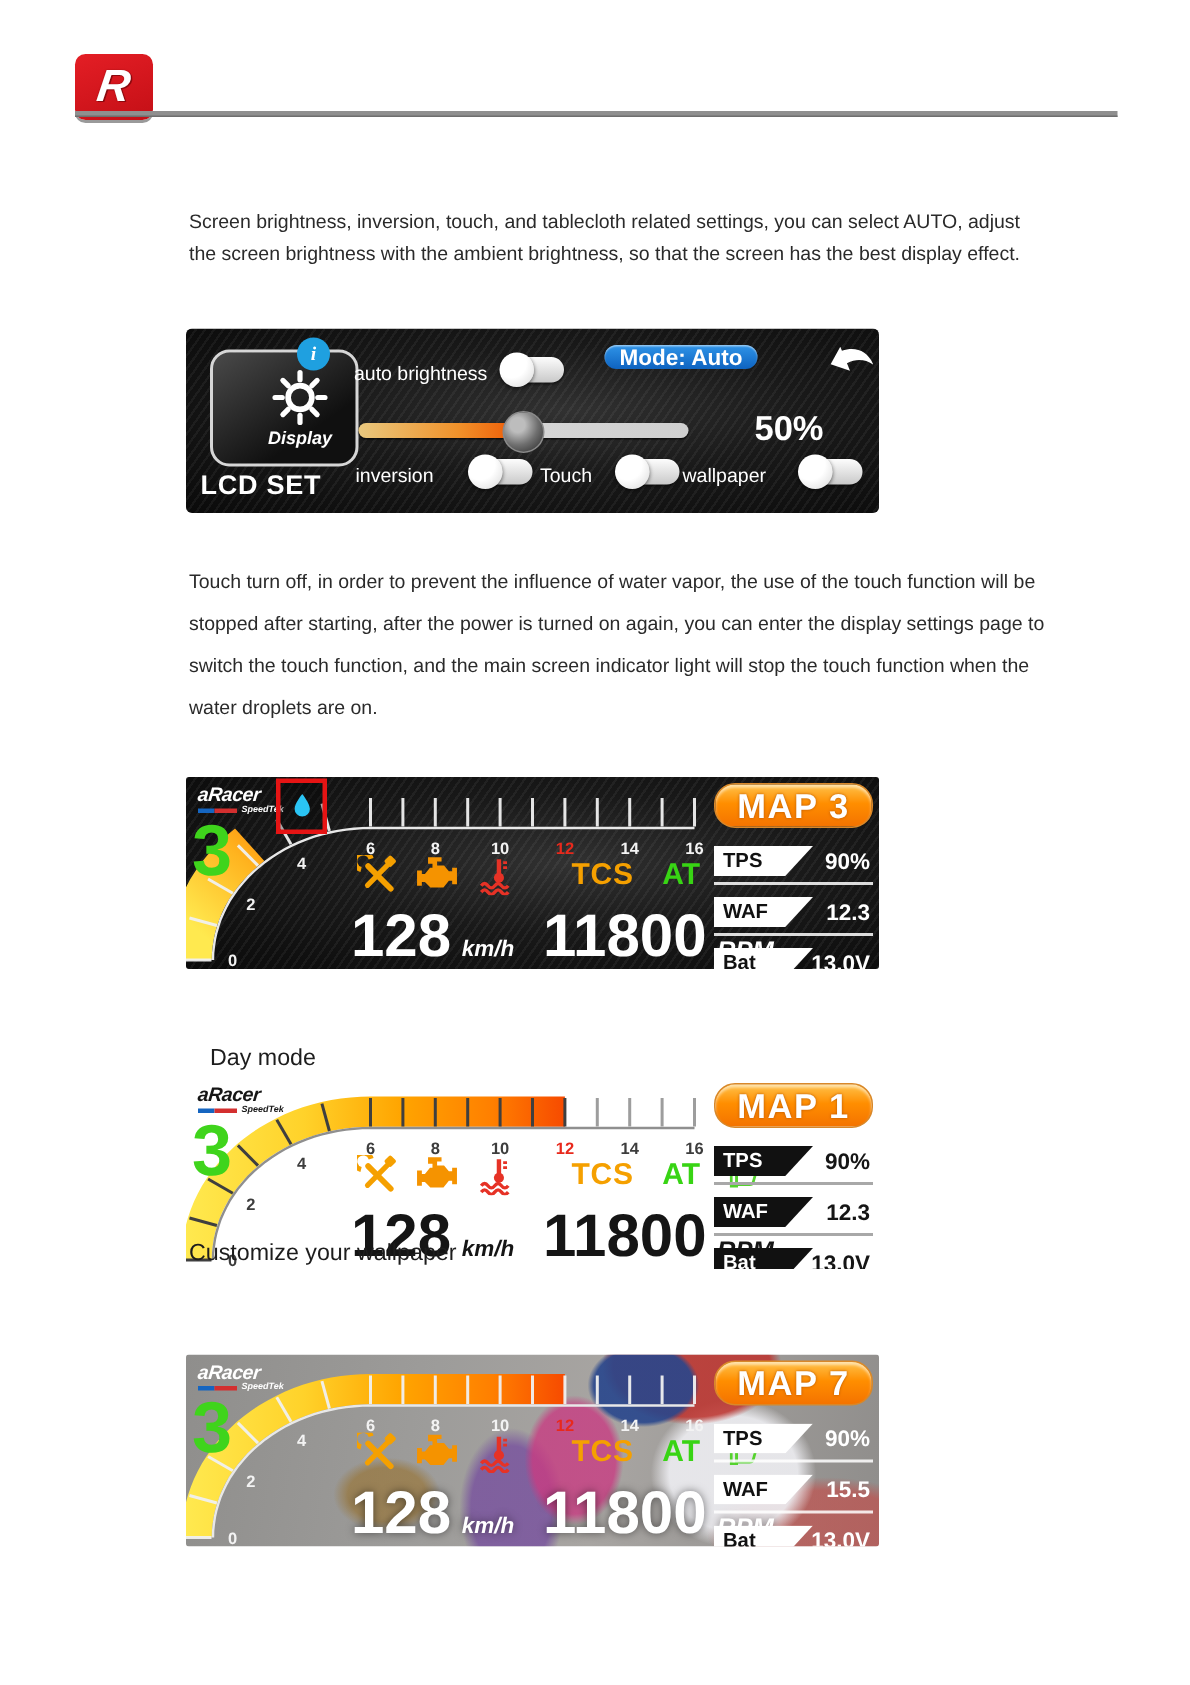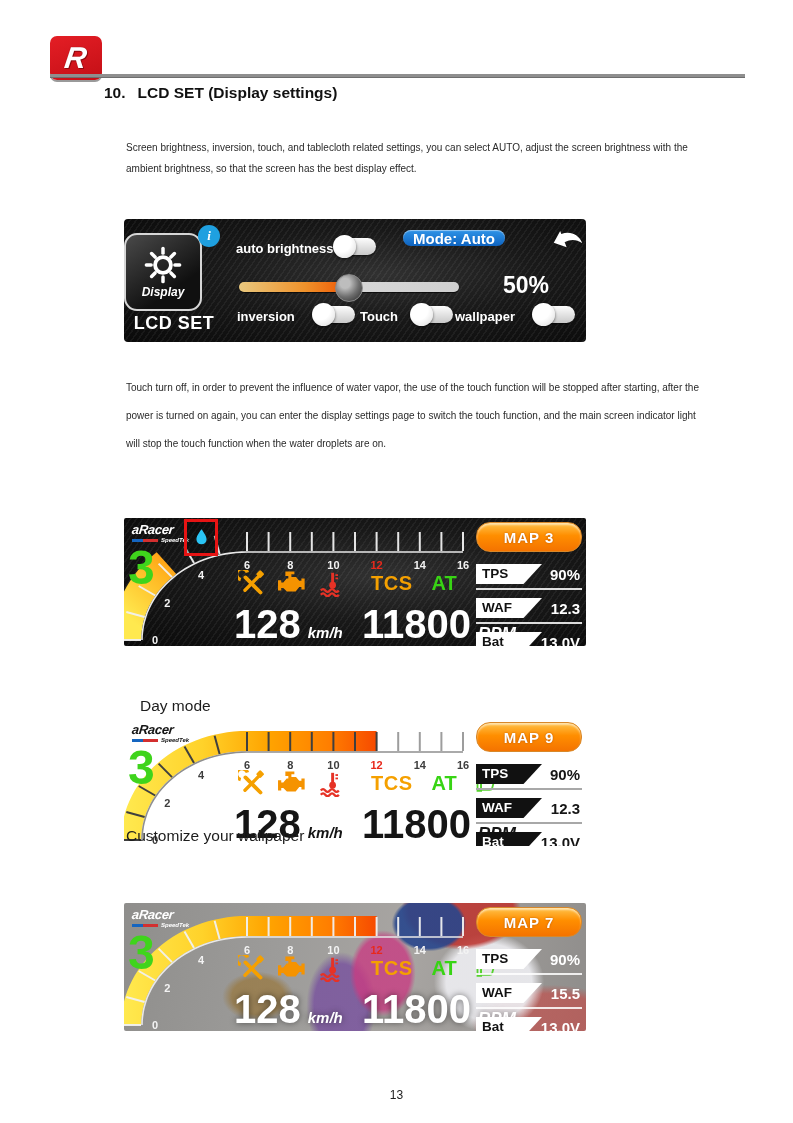--- a/index.html
+++ b/index.html
@@ -9,43 +9,43 @@
   
   .brand-box{position:absolute;left:50px;top:36px;width:52px;height:44px;border-radius:7px;
              background:linear-gradient(160deg,#e41e25,#c40f16);display:flex;align-items:center;justify-content:center;
              box-shadow:0 2px 0 #9a9a9a;}
   .brand-box span{font-style:italic;font-weight:bold;font-size:30px;color:#fff;
              text-shadow:0 0 1px #8c0a0f,1px 1px 0 #8c0a0f;transform:skewX(-8deg);}
   .top-rule{position:absolute;left:50px;top:74px;width:695px;height:3px;background:#8f8f8f;border-bottom:1px solid #6e6e6e;}
   .heading{position:absolute;left:104px;top:84px;font-size:15.5px;font-weight:bold;color:#111;}
   .heading .h-num{margin-right:12px;}
 
-  .para{position:absolute;left:126px;color:#2a2a2a;font-size:10px;}
+  .para{position:absolute;left:126px;color:#2a2a2a;font-size:13px;}
   .para.p1{top:137px;width:568px;line-height:21px;}
   .para.p2{top:374px;width:575px;line-height:28px;}
   .caption{position:absolute;left:126px;font-size:15.5px;color:#1d1d1d;}
   .cap-day{top:697px;margin-left:14px;}
   .cap-wall{top:827px;text-align:right;}
   .page-num{position:absolute;left:0;right:0;top:1088px;text-align:center;font-size:12px;color:#222;}
 
   
   .carbon{background:
       repeating-linear-gradient(125deg,rgba(255,255,255,.05) 0 1.5px,rgba(0,0,0,0) 1.5px 5px),
       radial-gradient(ellipse at 55% 45%,#313131 0%,#191919 45%,#0a0a0a 100%);}
 
   
   .lcd{position:absolute;left:124px;top:219px;width:462px;height:123px;border-radius:4px;overflow:hidden;}
-  .lcd .tile{position:absolute;left:0;top:14px;width:74px;height:74px;border:2px solid #d6d6d6;border-radius:13px;
-             background:linear-gradient(145deg,#4a4a4a,#101010 70%);display:flex;flex-direction:column;align-items:center;justify-content:center;}
+  .lcd .tile{position:absolute;left:16px;top:14px;width:74px;height:74px;border:2px solid #d6d6d6;border-radius:13px;
+             background:linear-gradient(145deg,#4a4a4a,#101010 70%);display:flex;flex-direction:column;align-items:center;justify-content:center;padding-left:21px;}
   .lcd .tile .sun{width:38px;height:38px;color:#fff;}
   .lcd .tile .tile-label{font-size:12px;font-weight:bold;font-style:italic;color:#fff;margin-top:1px;}
   .lcd .badge{position:absolute;left:74px;top:6px;width:22px;height:22px;border-radius:50%;background:#1fa0e0;
               color:#fff;font-size:13px;font-weight:bold;font-style:italic;display:flex;align-items:center;justify-content:center;font-family:"Liberation Serif",serif;}
   .lcd .lcd-title{position:absolute;left:0;top:94px;width:100px;text-align:center;color:#fff;font-weight:bold;font-size:18px;letter-spacing:.5px;}
-  .lcd .lbl{position:absolute;color:#fff;font-weight:bold;font-size:13px;}
+  .lcd .lbl{position:absolute;color:#fff;font-weight:normal;font-size:13px;}
   .l-ab{left:112px;top:22px;}
   .l-inv{left:113px;top:90px;}
   .l-touch{left:236px;top:90px;}
   .l-wall{left:331px;top:90px;}
   .toggle{position:absolute;width:40px;height:17px;border-radius:9px;background:linear-gradient(#fdfdfd,#c9c9c9);box-shadow:0 1px 2px rgba(0,0,0,.6);}
   .toggle .knob{position:absolute;left:-3px;top:-3px;width:23px;height:23px;border-radius:50%;
                 background:radial-gradient(circle at 35% 30%,#fff 0 45%,#d8d8d8);box-shadow:0 1px 3px rgba(0,0,0,.6);}
   .t-ab{left:212px;top:19px;}
   .t-inv{left:191px;top:87px;}
   .t-touch{left:289px;top:87px;}
@@ -84,33 +84,33 @@
   .ar-sub{font-size:6px;font-weight:bold;font-style:italic;}
   .droplet-box{position:absolute;left:60px;top:1px;width:28px;height:31px;border:3px solid #e61414;
                display:flex;align-items:center;justify-content:center;background:rgba(0,0,0,.25);}
   .droplet-box .drop-ic{width:17px;height:21px;color:#2ac4f4;}
   .gear{position:absolute;left:4px;top:26px;font-size:48px;font-weight:bold;color:#3fd41c;line-height:1;}
   .icons{position:absolute;left:114px;top:50px;height:30px;display:flex;align-items:center;}
   .icons .ic{flex:none;}
   .ic.tools{width:27px;height:27px;color:#f5a000;}
   .ic.engine{width:33px;height:27px;color:#f59300;margin-left:9px;}
   .ic.temp{width:27px;height:27px;color:#e63226;margin-left:11px;}
-  .tcs{font-size:20px;font-weight:bold;color:#f5a000;margin-left:26px;letter-spacing:.5px;}
+  .tcs{font-size:20px;font-weight:bold;color:#f5a000;margin-left:36px;letter-spacing:.5px;}
   .at{font-size:20px;font-weight:bold;color:#38d414;margin-left:19px;}
   .ic.thumb{width:24px;height:24px;color:#55d22e;margin-left:17px;}
   .speed{position:absolute;left:78px;bottom:2px;display:flex;align-items:baseline;color:var(--fg);}
   .rpm-g{position:absolute;left:206px;bottom:2px;display:flex;align-items:flex-end;color:var(--fg);}
   .speed .num,.rpm-g .num{font-size:40px;font-weight:bold;line-height:1;margin-left:32px;}
   .speed .unit{font-size:15px;font-weight:bold;font-style:italic;margin-left:7px;}
   .rpm-g .unit{font-size:17px;font-weight:bold;font-style:italic;margin-left:7px;}
   .dash.wall .speed,.dash.wall .rpm-g{text-shadow:0 0 6px rgba(0,0,0,.5);}
   .rcol{position:absolute;right:4px;top:4px;width:106px;}
   .map-btn{height:28px;border-radius:14px;background:linear-gradient(#ffc24a,#ff8e00 45%,#f47300);
            border:1px solid #d8882a;display:flex;align-items:center;justify-content:center;
-           color:#fff;font-size:15px;font-weight:bold;letter-spacing:1px;
+           color:#fff;font-size:23px;font-weight:bold;letter-spacing:1px;
            text-shadow:0 0 2px #b35400;box-shadow:inset 0 2px 2px rgba(255,255,255,.55);}
   .drow{position:relative;height:22px;margin-top:12px;}
   .drow .chip{position:absolute;left:0;top:0;width:66px;height:20px;background:var(--chip-bg);color:var(--chip-fg);
               font-size:13.5px;font-weight:bold;line-height:20px;padding-left:6px;box-sizing:border-box;
               clip-path:polygon(0 0,100% 0,72% 100%,0 100%);}
   .drow .val{position:absolute;right:2px;top:2px;font-size:15px;font-weight:bold;color:var(--val);}
   .drow::after{content:"";position:absolute;left:0;right:0;bottom:-4px;height:2px;background:var(--ul);}
   .symdefs{position:absolute;width:0;height:0;overflow:hidden;}
 </style>
 </head>
@@ -160,23 +160,20 @@
     </symbol>
   </defs>
 </svg>
 
 <div class="page">
 
   <div class="brand-box">
     <span>R</span>
   </div>
   <div class="top-rule"></div>
-  <div class="heading">
-    <span class="h-num">10.</span><span>LCD SET (Display settings)</span>
-  </div>
 
   <div class="para p1">Screen brightness, inversion, touch, and tablecloth related settings, you can select AUTO, adjust the screen brightness with the ambient brightness, so that the screen has the best display effect.</div>
   <div class="para p2">Touch turn off, in order to prevent the influence of water vapor, the use of the touch function will be stopped after starting, after the power is turned on again, you can enter the display settings page to switch the touch function, and the main screen indicator light will stop the touch function when the water droplets are on.</div>
 
   <div class="lcd carbon">
     <div class="tile">
       <svg class="sun">
           <use href="#sym-sun"></use>
         </svg>
       <span class="tile-label">Display</span>
@@ -371,21 +368,21 @@
     </div>
     <div class="speed">
       <span class="num">128</span>
       <span class="unit">km/h</span>
     </div>
     <div class="rpm-g">
       <span class="num">11800</span>
       <span class="unit">RPM</span>
     </div>
     <div class="rcol">
-      <div class="map-btn">MAP 9</div>
+      <div class="map-btn">MAP 1</div>
       <div class="drow">
           <span class="chip">TPS</span>
           <span class="val">90%</span>
         </div>
       <div class="drow">
           <span class="chip">WAF</span>
           <span class="val">12.3</span>
         </div>
       <div class="drow">
           <span class="chip">Bat</span>
@@ -479,14 +476,13 @@
           <span class="chip">WAF</span>
           <span class="val">15.5</span>
         </div>
       <div class="drow">
           <span class="chip">Bat</span>
           <span class="val">13.0V</span>
         </div>
     </div>
   </div>
 
-  <div class="page-num">13</div>
 </div>
 
 </body></html>

